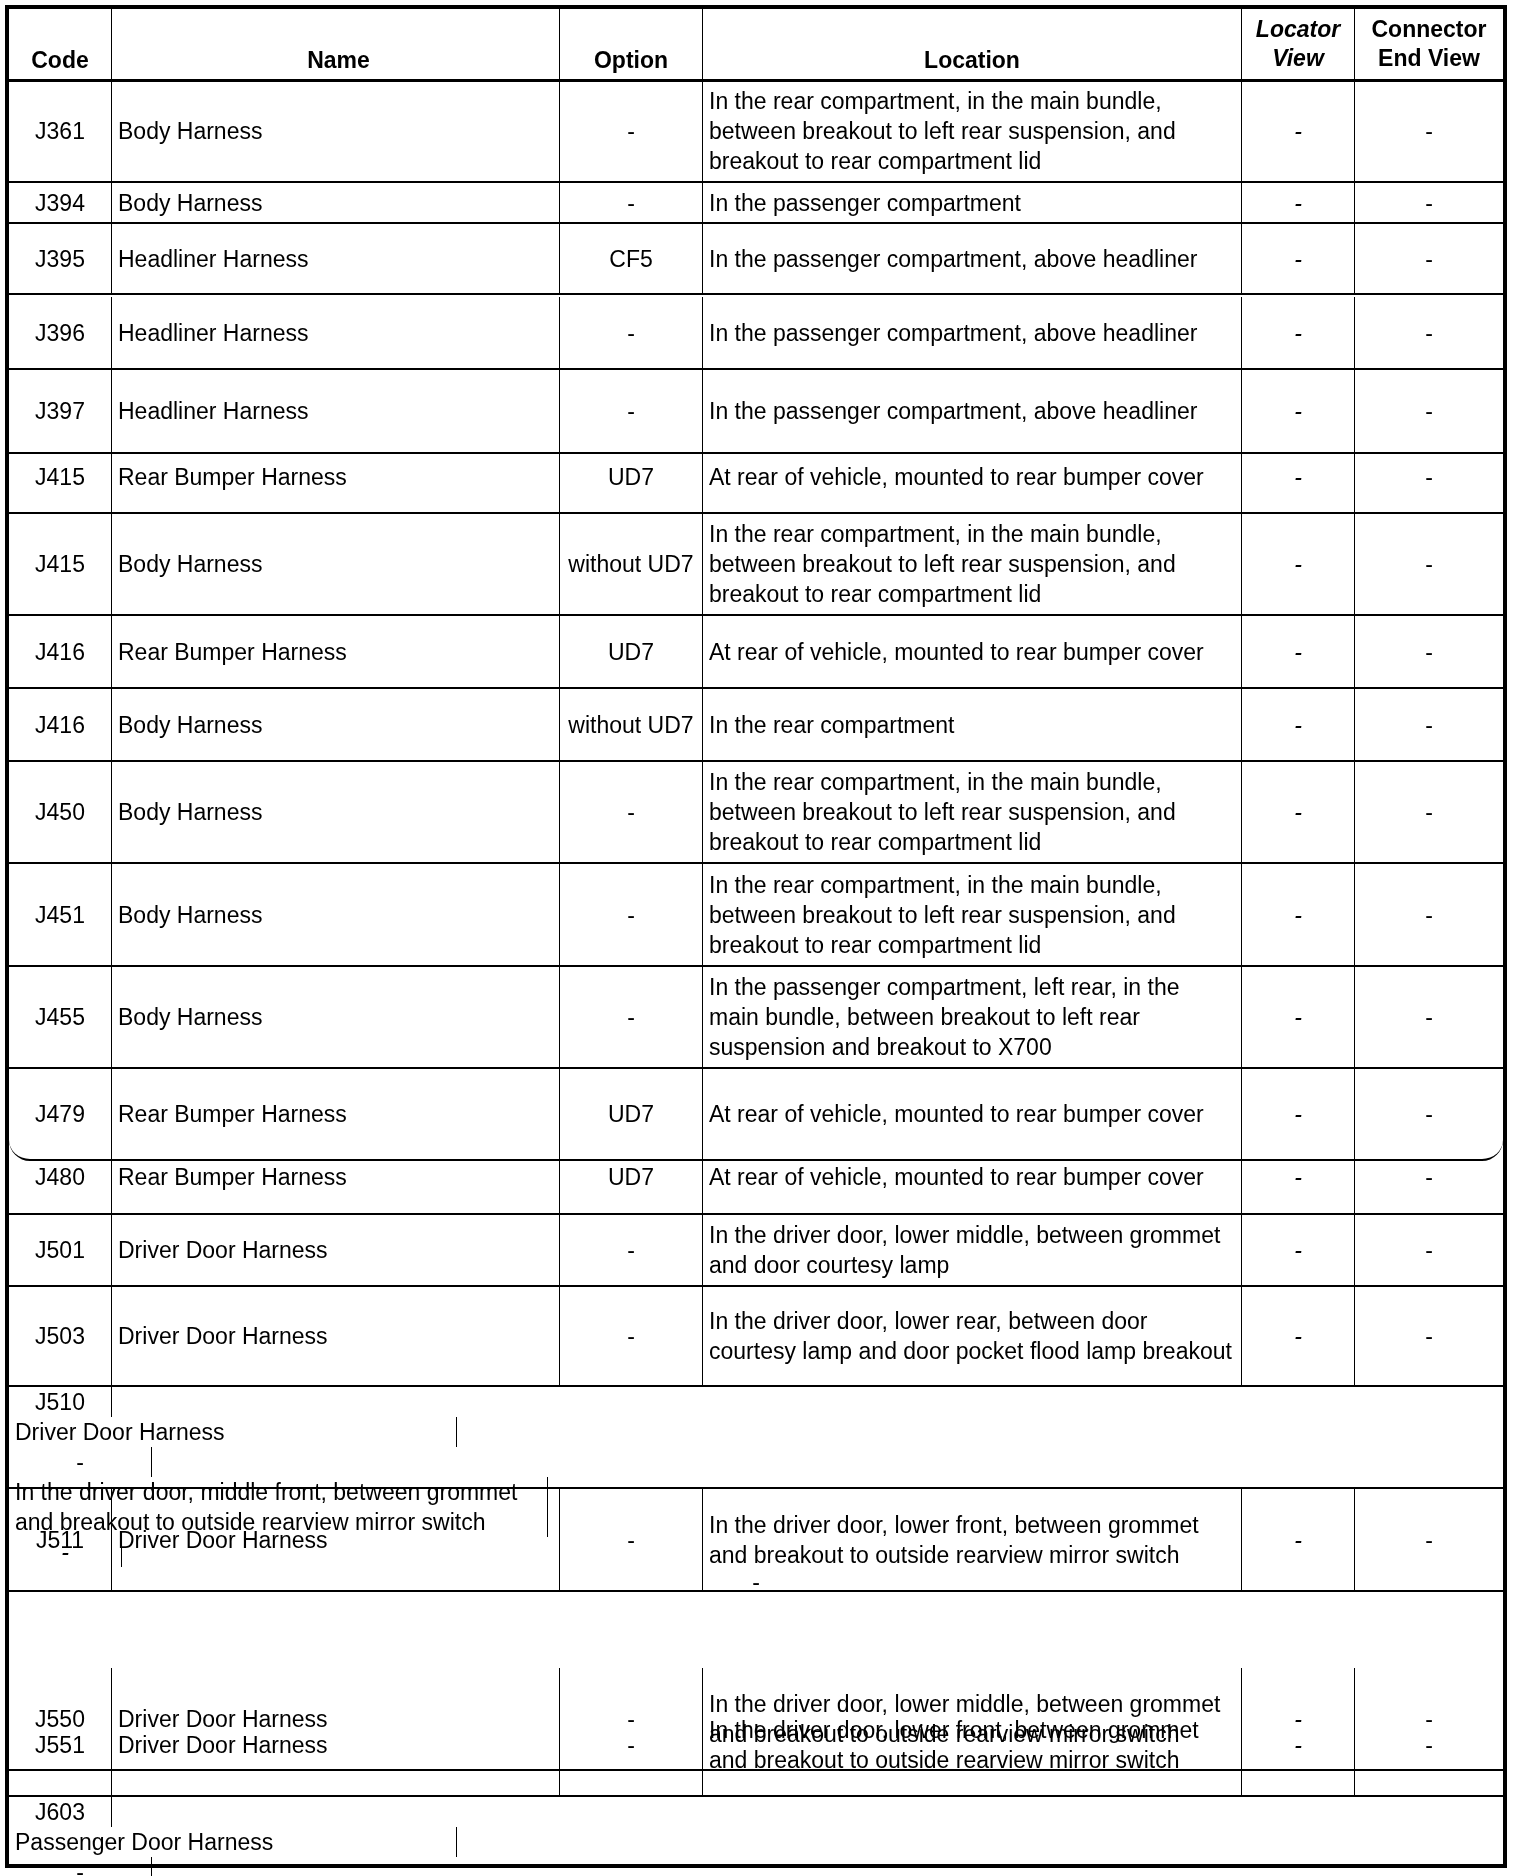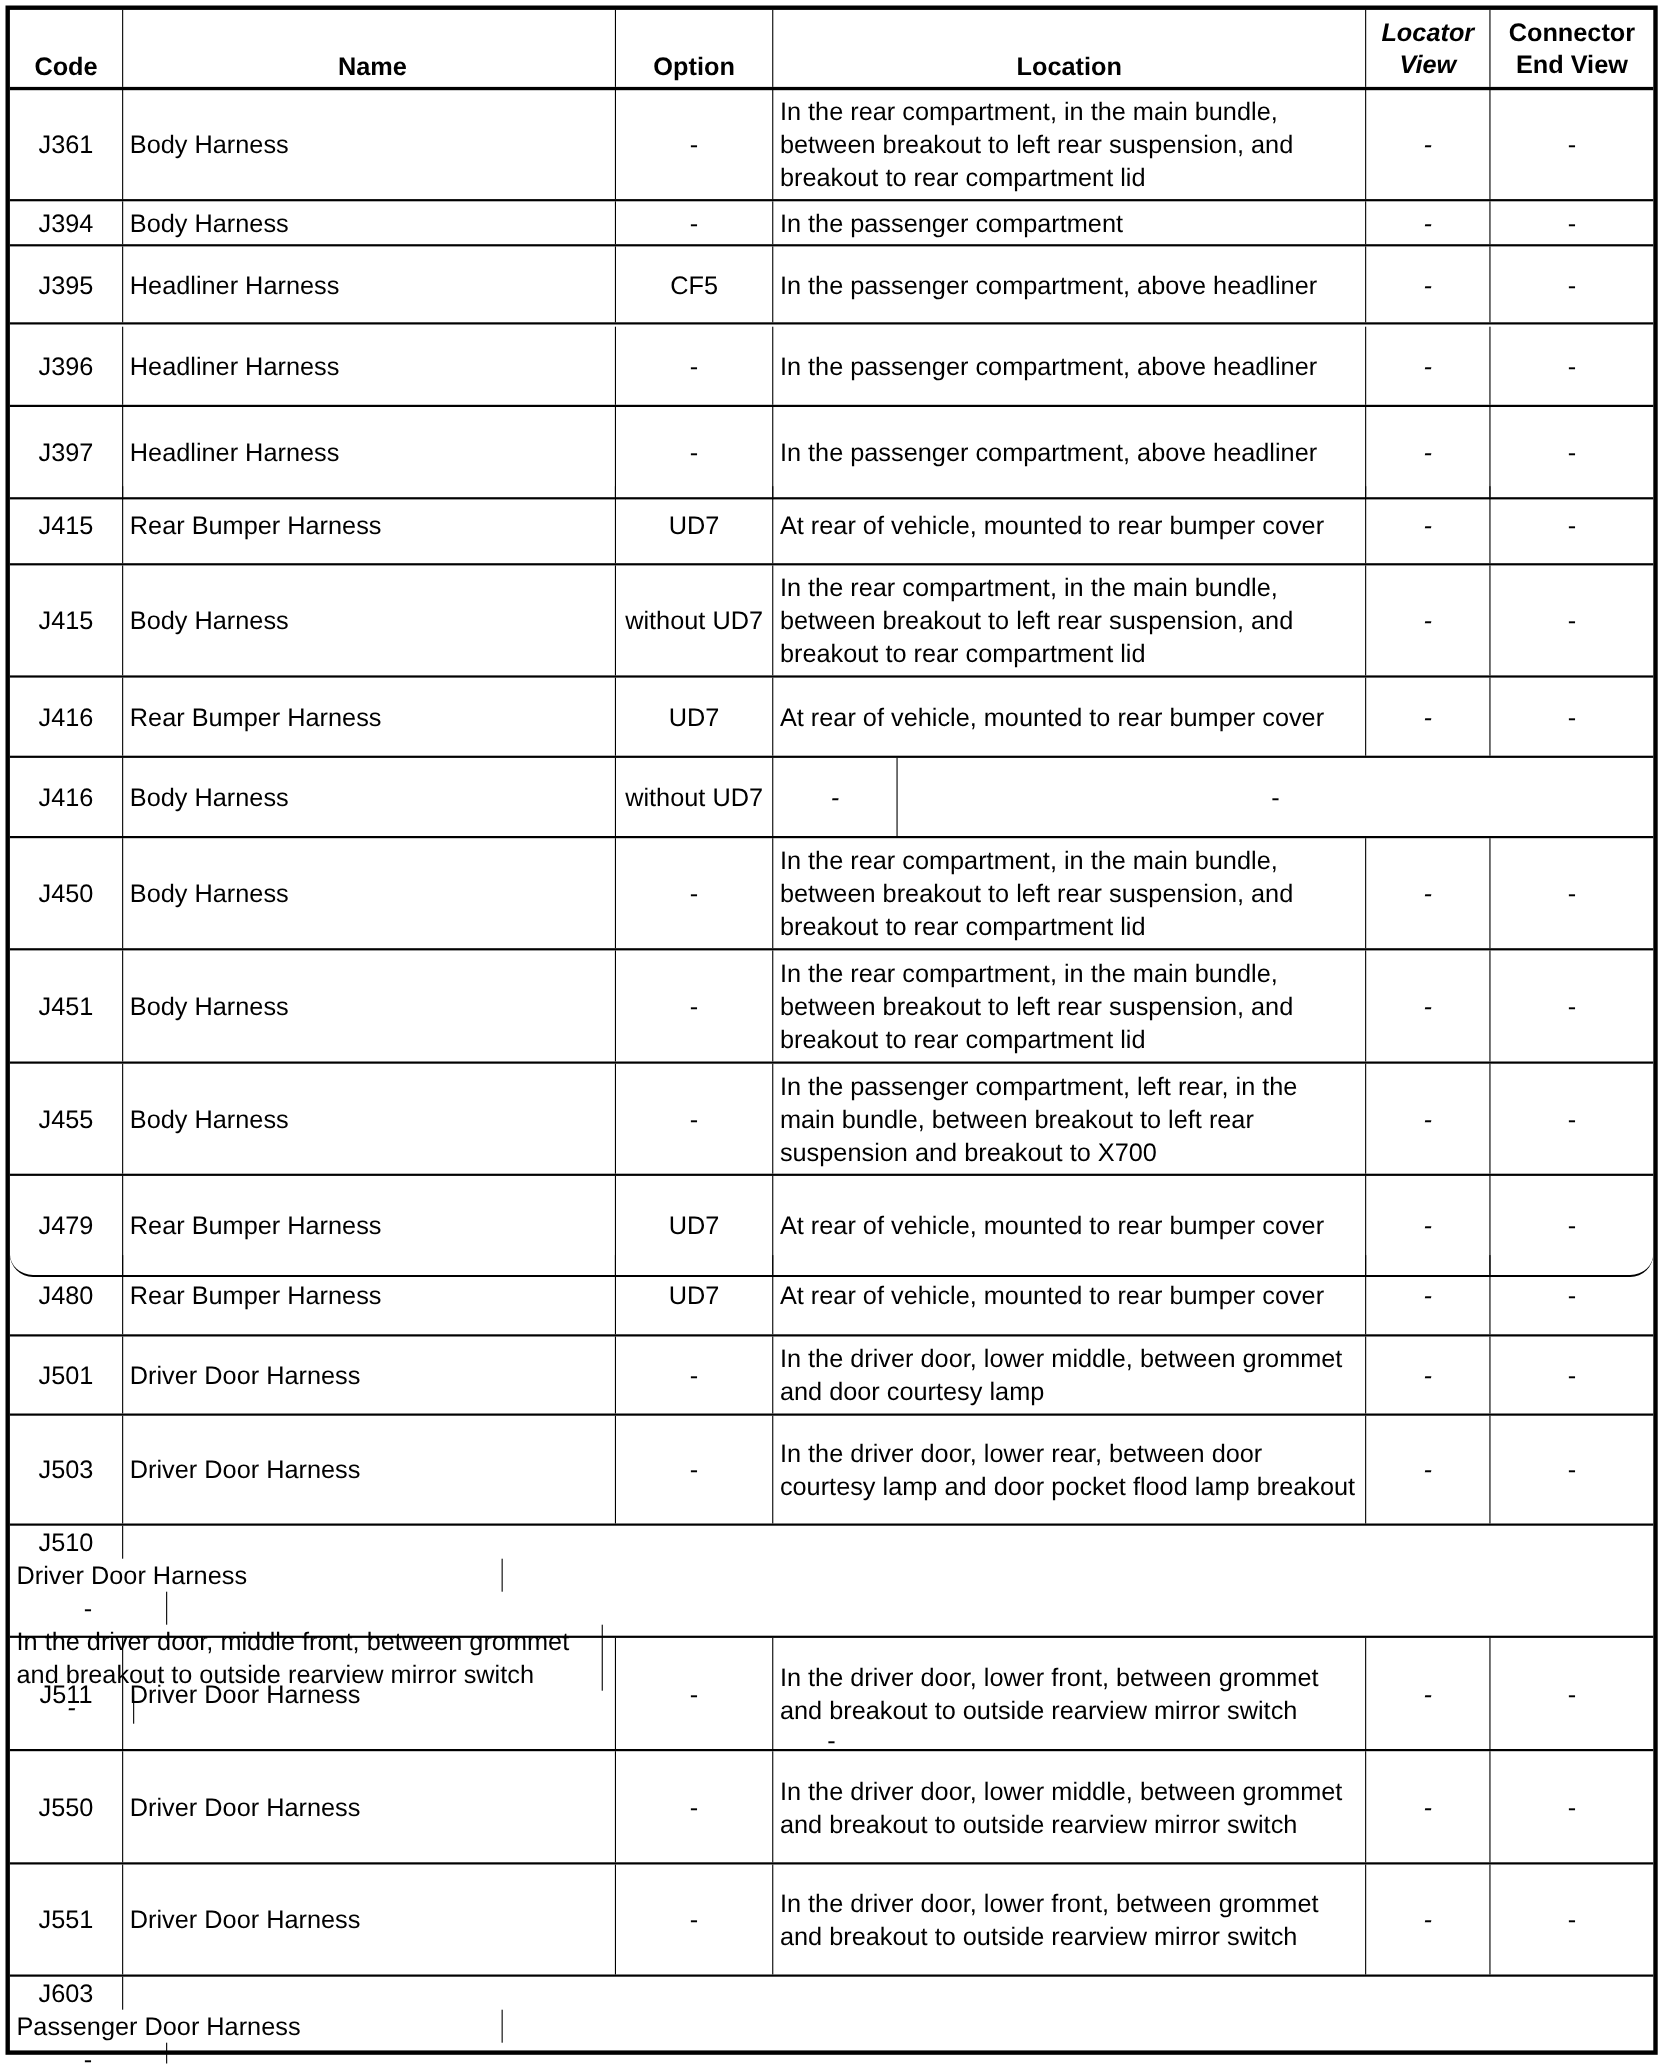--- a/index.html
+++ b/index.html
@@ -97,20 +97,21 @@
       <div class="cell c-name">Rear Bumper Harness</div>
       <div class="cell c-opt">UD7</div>
       <div class="cell c-loc">At rear of vehicle, mounted to rear bumper cover</div>
       <div class="cell c-lv">-</div>
       <div class="cell c-cev">-</div>
     </div>
     <div class="row" style="top: 680px; height: 73px;">
       <div class="cell c-code">J416</div>
       <div class="cell c-name">Body Harness</div>
       <div class="cell c-opt">without UD7</div>
+      <div class="cell c-loc">In the rear compartment</div>
       <div class="cell c-lv">-</div>
       <div class="cell c-cev">-</div>
     </div>
     <div class="row" style="top: 753px; height: 102px;">
       <div class="cell c-code">J450</div>
       <div class="cell c-name">Body Harness</div>
       <div class="cell c-opt">-</div>
       <div class="cell c-loc">In the rear compartment, in the main bundle, between breakout to left rear suspension, and breakout to rear compartment lid</div>
       <div class="cell c-lv">-</div>
       <div class="cell c-cev">-</div>
@@ -172,21 +173,21 @@
       <div class="cell c-cev">-</div>
     </div>
     <div class="row" style="top: 1480px; height: 103px;">
       <div class="cell c-code">J511</div>
       <div class="cell c-name">Driver Door Harness</div>
       <div class="cell c-opt">-</div>
       <div class="cell c-loc">In the driver door, lower front, between grommet and breakout to outside rearview mirror switch</div>
       <div class="cell c-lv">-</div>
       <div class="cell c-cev">-</div>
     </div>
-    <div class="row" style="top: 1583px; height: 103px;">
+    <div class="row" style="top: 1659px; height: 103px;">
       <div class="cell c-code">J550</div>
       <div class="cell c-name">Driver Door Harness</div>
       <div class="cell c-opt">-</div>
       <div class="cell c-loc">In the driver door, lower middle, between grommet and breakout to outside rearview mirror switch</div>
       <div class="cell c-lv">-</div>
       <div class="cell c-cev">-</div>
     </div>
     <div class="row" style="top: 1686px; height: 102px;">
       <div class="cell c-code">J551</div>
       <div class="cell c-name">Driver Door Harness</div>

